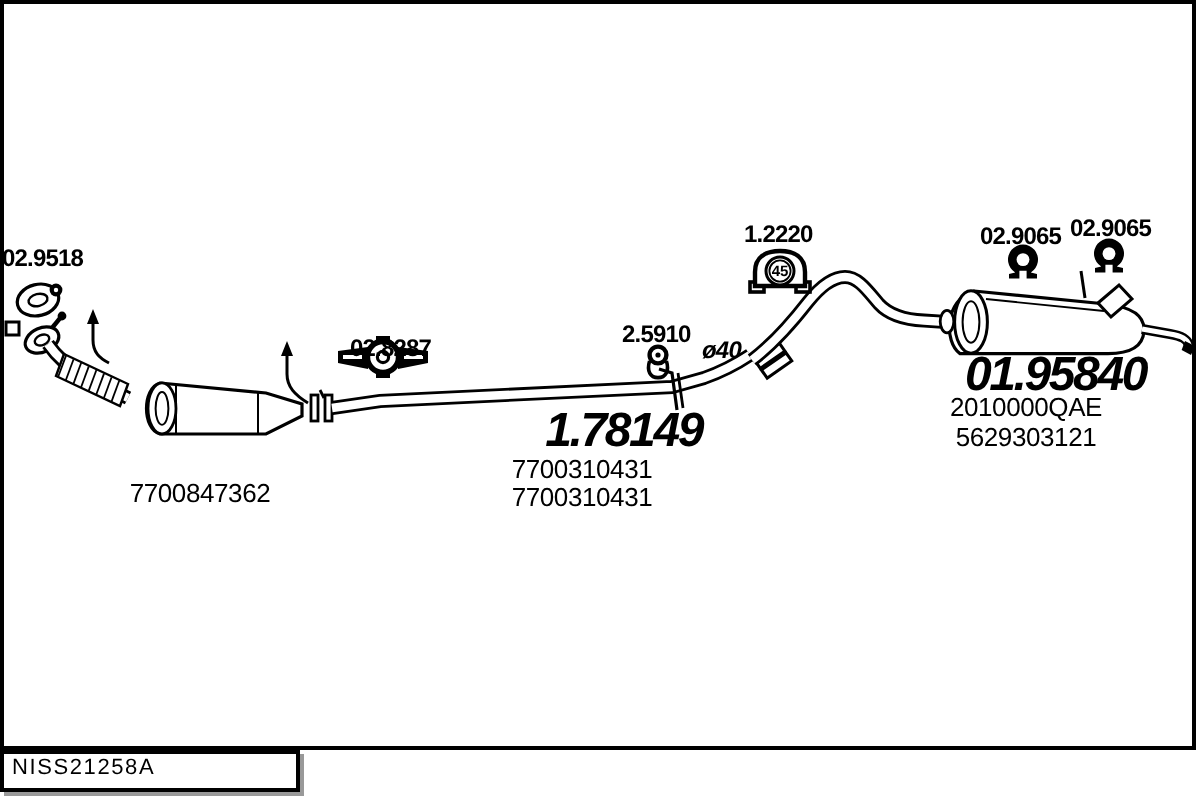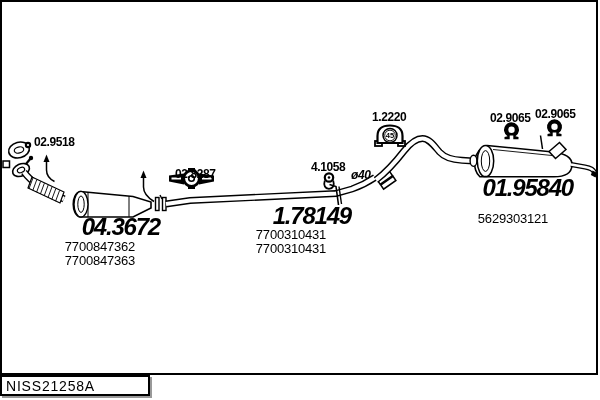--- a/index.html
+++ b/index.html
@@ -9,21 +9,21 @@
          box-sizing:border-box;background:transparent;}
   #drawing{position:absolute;left:0;top:0;width:600px;height:400px;}
   .lbl{position:absolute;font-size:12px;font-weight:bold;letter-spacing:-0.4px;white-space:nowrap;}
   .dia{font-style:italic;}
   .code{position:absolute;width:120px;text-align:right;font-size:24px;font-weight:bold;
         letter-spacing:-1.2px;white-space:nowrap;font-style:italic;}
   .oem{position:absolute;width:120px;text-align:center;font-size:13px;letter-spacing:-0.2px;
        white-space:nowrap;}
   #code-box{position:absolute;left:0;top:375px;width:150px;height:21px;border:2px solid #000;
             box-sizing:border-box;background:#fff;box-shadow:2px 2px 0 #999;}
-  #code-box span{display:block;padding:1px 0 0 4px;font-size:14px;letter-spacing:0.8px;}
+  #code-box span{display:block;padding:1px 0 0 4px;font-size:11px;letter-spacing:0.8px;}
   svg text{font-family:"Liberation Sans",sans-serif;}
 </style>
 </head>
 <body>
 
 <div id="canvas">
 
   <div id="frame"></div>
 
   <svg id="drawing" viewBox="0 0 600 400" xmlns="http://www.w3.org/2000/svg">
@@ -148,36 +148,35 @@
     <g transform="translate(504,122)">
       <path d="M0.5,17.2 L0.5,15 L3.6,14.2 A7.5,7.5 0 1 1 11.4,14.2 L14.5,15 L14.5,17.2 L9.3,17.2 L9.3,13.4 L5.7,13.4 L5.7,17.2 Z" fill="#000"></path>
       <circle cx="7.5" cy="7.8" r="3.2" fill="#fff"></circle>
     </g>
     <g transform="translate(547,119)">
       <path d="M0.5,17.2 L0.5,15 L3.6,14.2 A7.5,7.5 0 1 1 11.4,14.2 L14.5,15 L14.5,17.2 L9.3,17.2 L9.3,13.4 L5.7,13.4 L5.7,17.2 Z" fill="#000"></path>
       <circle cx="7.5" cy="7.8" r="3.2" fill="#fff"></circle>
     </g>
   </svg>
 
-  <div class="lbl" style="left:1px;top:135px;padding-left:33px;">02.9518</div>
+  <div class="lbl" style="left:1px;top:122px;">02.9518</div>
   <div class="lbl" style="left:175px;top:157px;margin-top:10px;">02.8287</div>
-  <div class="lbl" style="left:311px;top:160px;">4.1058</div>
+  <div class="lbl" style="left:311px;top:160px;">2.5910</div>
   <div class="lbl dia" style="left:351px;top:168px;">ø40</div>
   <div class="lbl" style="left:372px;top:110px;">1.2220</div>
   <div class="lbl" style="left:490px;top:111px;">02.9065</div>
   <div class="lbl" style="left:535px;top:107px;">02.9065</div>
 
-  <div class="code" style="left:40px;top:213px;">04.3672</div>
   <div class="oem" style="left:40px;top:239px;">7700847362</div>
-  <div class="oem" style="left:40px;top:253px;">7700847363</div>
 
   <div class="code" style="left:231px;top:202px;">1.78149</div>
   <div class="oem" style="left:231px;top:227px;">7700310431</div>
   <div class="oem" style="left:231px;top:241px;">7700310431</div>
 
   <div class="code" style="left:453px;top:174px;">01.95840</div>
+  <div class="oem" style="left:453px;top:196px;">2010000QAE</div>
   <div class="oem" style="left:453px;top:211px;">5629303121</div>
 
   <div id="code-box">
     <span>NISS21258A</span>
   </div>
 
 </div>
 
 </body></html>

